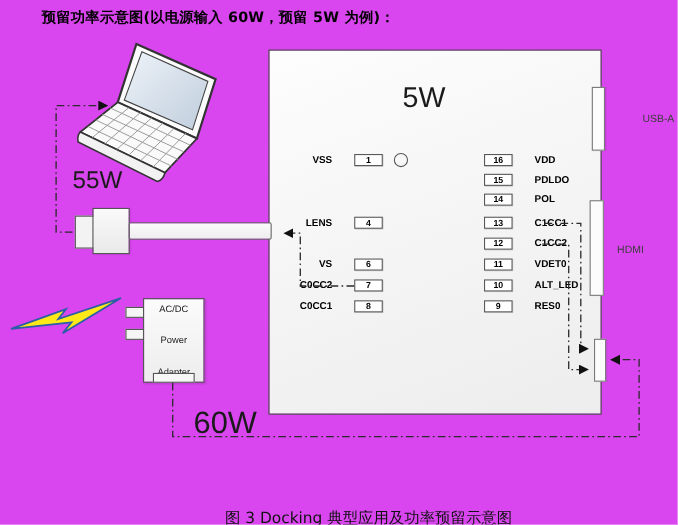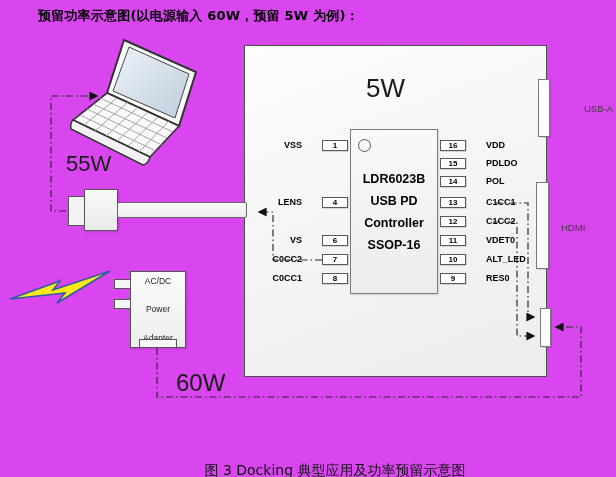--- a/index.html
+++ b/index.html
@@ -45,21 +45,21 @@
           box-shadow:0.5px 0.5px 1px rgba(0,0,0,0.15); }
   .conn-usba { left:538px; top:79px;  width:12px; height:58px; }
   .conn-hdmi { left:536px; top:182px; width:13px; height:87px; }
   .conn-tiny { left:540px; top:308px; width:11px; height:39px; }
   .port-label { font-size:9.5px; color:#3d3d3d; }
   .lbl-usba { left:584px; top:103px; }
   .lbl-hdmi { left:561px; top:222px; }
 
   
   .power-55w { left:66px;  top:151px; font-size:22px; color:#1a1a1a; }
-  .power-60w { left:176px; top:369px; font-size:24px; color:#1a1a1a; }
+  .power-60w { left:176px; top:369px; font-size:28px; color:#1a1a1a; }
 
   
   .plug-tip  { left:68px; top:196px; width:20px; height:30px; border:1.3px solid #555;
                background:#f3f3f3; z-index:1; }
   .plug-body { left:84px; top:189px; width:34px; height:42px; border:1.3px solid #555;
                background:linear-gradient(180deg,#fafafa,#e9e9e9); z-index:2;
                box-shadow:1px 1px 2px rgba(0,0,0,0.15); }
   .plug-cable { left:117px; top:202px; width:130px; height:16px; border:1.2px solid #666;
                 background:linear-gradient(180deg,#fbfbfb,#ededed); border-radius:2px; z-index:2; }
 
@@ -125,26 +125,20 @@
   <div class="abs prong prong-1"></div>
   <div class="abs prong prong-2"></div>
   <div class="abs adapter">
     <div>AC/DC</div>
     <div>Power</div>
     <div>Adapter</div>
   </div>
   <div class="abs adapter-port"></div>
   <div class="abs power-60w">60W</div>
 
-  <div class="abs chip">
-    <div>LDR6023B</div>
-    <div>USB PD</div>
-    <div>Controller</div>
-    <div>SSOP-16</div>
-  </div>
   <div class="abs pin1-dot"></div>
 
   <div class="pin-row left" style="top:140px">
     <span class="pin-label">VSS</span>
     <span class="pin-box">1</span>
   </div>
   <div class="pin-row left" style="top:197px">
     <span class="pin-label">LENS</span>
     <span class="pin-box">4</span>
   </div>

